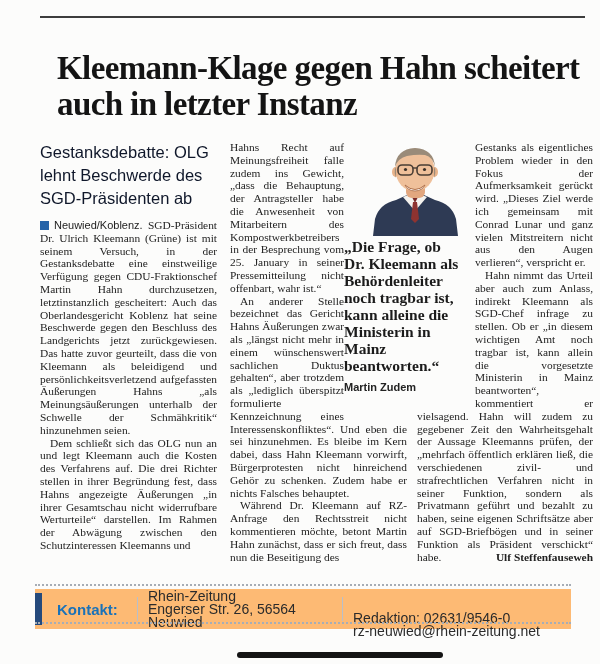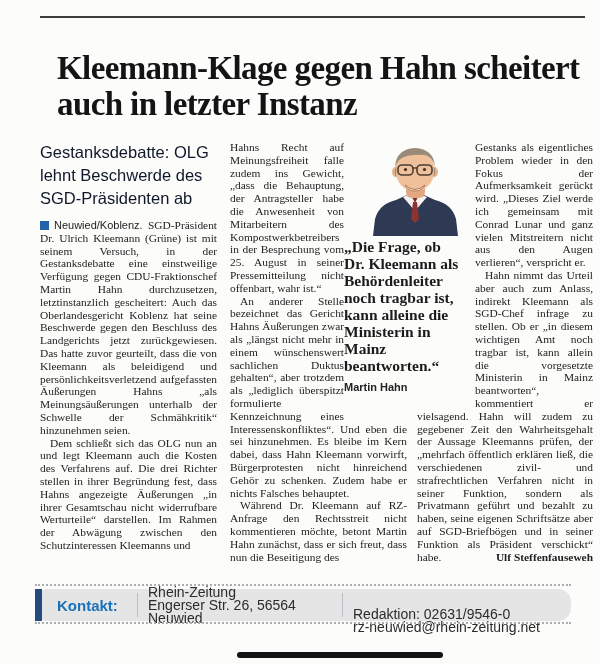--- a/index.html
+++ b/index.html
@@ -39,23 +39,23 @@
               font-size:15.5px;line-height:17px;color:#1b1b1b;text-align:left;}
   .quote-attrib{margin-top:7px;font-family:"Liberation Sans",sans-serif;font-weight:bold;
                 font-size:11px;color:#222;}
 
   .author{text-align:right;font-weight:bold;margin-top:-12.8px;padding-left:38px;}
 
   .dotted{position:absolute;left:35px;width:536px;border-top:2px dotted #a7adb5;}
   .d1{top:584px;}
   .d2{top:622px;}
 
-  .contact-bar{position:absolute;left:35px;top:589px;width:536px;height:32px;
-               background:#e5e5e5;display:flex;align-items:center;
-               font-family:"Liberation Sans",sans-serif;border-radius:13px;}
+  .contact-bar{position:absolute;left:35px;top:589px;width:536px;height:40px;
+               background:#fdba74;display:flex;align-items:center;
+               font-family:"Liberation Sans",sans-serif;}
   .stripe{width:7px;height:32px;background:#254a7c;flex:none;}
   .k-label{width:80px;padding-left:15px;font-size:15px;font-weight:bold;color:#1b72b8;flex:none;}
   .vdiv{width:1px;height:24px;background:#b9bfc9;flex:none;}
   .fblock{padding-left:10px;font-size:14px;line-height:13px;color:#2b2b2b;flex:none;}
   .fblock.addr{width:194px;}
   .fblock.contact{width:220px;margin-top:32px;}
 
   .home-indicator{position:absolute;left:237px;top:652px;width:206px;height:6px;
                   border-radius:3px;background:#141414;}
 </style>
@@ -70,21 +70,21 @@
 
   <div class="deck">Gestanksdebatte: OLG lehnt Beschwerde des SGD-Präsidenten ab</div>
 
   <div class="col col1">
     <p><span class="bullet"></span><span class="dateline">Neuwied/Koblenz.</span> <span>SGD-Präsident Dr. Ulrich Kleemann (Grüne) ist mit seinem Versuch, in der Gestanksdebatte eine einstweilige Verfügung gegen CDU-Fraktionschef Martin Hahn durchzusetzen, letztinstanzlich gescheitert: Auch das Oberlandesgericht Koblenz hat seine Beschwerde gegen den Beschluss des Landgerichts jetzt zurückgewiesen. Das hatte zuvor geurteilt, dass die von Kleemann als beleidigend und persönlichkeitsverletzend aufgefassten Äußerungen Hahns „als Meinungsäußerungen unterhalb der Schwelle der Schmähkritik“ hinzunehmen seien.</span></p>
     <p class="indent">Dem schließt sich das OLG nun an und legt Kleemann auch die Kosten des Verfahrens auf. Die drei Richter stellen in ihrer Begründung fest, dass Hahns angezeigte Äußerungen „in ihrer Gesamtschau nicht widerrufbare Werturteile“ darstellen. Im Rahmen der Abwägung zwischen den Schutzinteressen Kleemanns und</p>
   </div>
 
   <div class="col col2">
     <span class="cut cut-r"></span>
-    <p>Hahns Recht auf Meinungsfreiheit falle zudem ins Gewicht, „dass die Behauptung, der Antragsteller habe die Anwesenheit von Mitarbeitern des Kompostwerkbetreibers in der Besprechung vom 25. August in seiner Pressemitteilung nicht offenbart, wahr ist.“</p>
+    <p>Hahns Recht auf Meinungsfreiheit falle zudem ins Gewicht, „dass die Behauptung, der Antragsteller habe die Anwesenheit von Mitarbeitern des Kompostwerkbetreibers in der Besprechung vom 25. January in seiner Pressemitteilung nicht offenbart, wahr ist.“</p>
     <p class="indent">An anderer Stelle bezeichnet das Gericht Hahns Äußerungen zwar als „längst nicht mehr in einem wünschenswert sachlichen Duktus gehalten“, aber trotzdem als „lediglich überspitzt formulierte Kennzeichnung eines Interessenskonfliktes“. Und eben die sei hinzunehmen. Es bleibe im Kern dabei, dass Hahn Kleemann vorwirft, Bürgerprotesten nicht hinreichend Gehör zu schenken. Zudem habe er nichts Falsches behauptet.</p>
     <p class="indent">Während Dr. Kleemann auf RZ-Anfrage den Rechtsstreit nicht kommentieren möchte, betont Martin Hahn zunächst, dass er sich freut, dass nun die Beseitigung des</p>
   </div>
 
   <div class="col col3">
     <span class="cut cut-l"></span>
     <p>Gestanks als eigentliches Problem wieder in den Fokus der Aufmerksamkeit gerückt wird. „Dieses Ziel werde ich gemeinsam mit Conrad Lunar und ganz vielen Mitstreitern nicht aus den Augen verlieren“, verspricht er.</p>
     <p class="indent">Hahn nimmt das Urteil aber auch zum Anlass, indirekt Kleemann als SGD-Chef infrage zu stellen. Ob er „in diesem wichtigen Amt noch tragbar ist, kann allein die vorgesetzte Ministerin in Mainz beantworten“, kommentiert er vielsagend. Hahn will zudem zu gegebener Zeit den Wahrheitsgehalt der Aussage Kleemanns prüfen, der „mehrfach öffentlich erklären ließ, die verschiedenen zivil- und strafrechtlichen Verfahren nicht in seiner Funktion, sondern als Privatmann geführt und bezahlt zu haben, seine eigenen Schriftsätze aber auf SGD-Briefbögen und in seiner Funktion als Präsident verschickt“ habe.</p>
     <div class="author">Ulf Steffenfauseweh</div>
   </div>
@@ -106,21 +106,21 @@
         <path d="M68,22 Q69,28 67,33 L67,24 Z" fill="#9a8b79"></path>
         <rect x="31" y="20" width="15" height="10" rx="4" fill="none" stroke="#4a3e35" stroke-width="1.6"></rect>
         <rect x="50" y="20" width="15" height="10" rx="4" fill="none" stroke="#4a3e35" stroke-width="1.6"></rect>
         <line x1="46" y1="23" x2="50" y2="23" stroke="#4a3e35" stroke-width="1.4"></line>
         <circle cx="38.5" cy="24.5" r="1.6" fill="#3a3028"></circle>
         <circle cx="57.5" cy="24.5" r="1.6" fill="#3a3028"></circle>
         <path d="M38,40 Q48,49 58,40 Q55,46 48,46 Q41,46 38,40 Z" fill="#fff" stroke="#b0734f" stroke-width="1"></path>
       </svg>
     </div>
     <div class="pull-quote">„Die Frage, ob Dr. Kleemann als Behördenleiter noch tragbar ist, kann alleine die Ministerin in Mainz beantworten.“</div>
-    <div class="quote-attrib">Martin Hahn</div>
+    <div class="quote-attrib">Martin Zudem</div>
   </div>
 
   <div class="dotted d1"></div>
 
   <div class="contact-bar">
     <div class="stripe"></div>
     <div class="k-label">Kontakt:</div>
     <div class="vdiv"></div>
     <div class="fblock addr">
       <div>Rhein-Zeitung</div>

